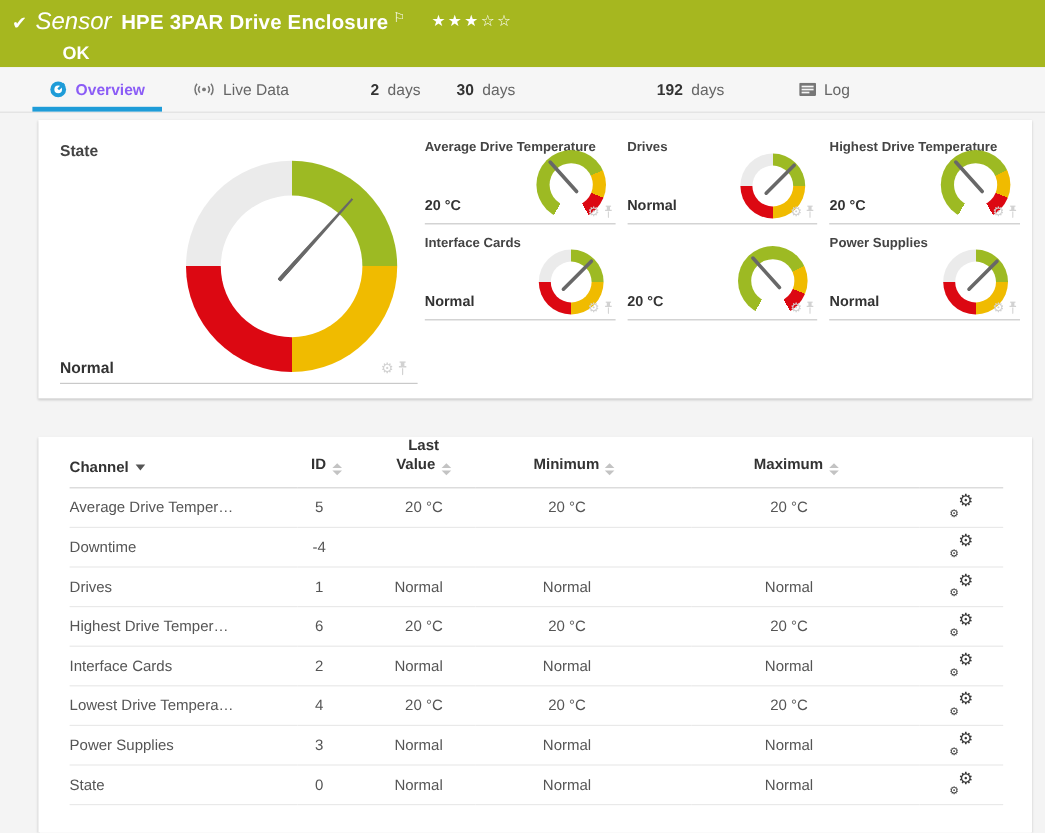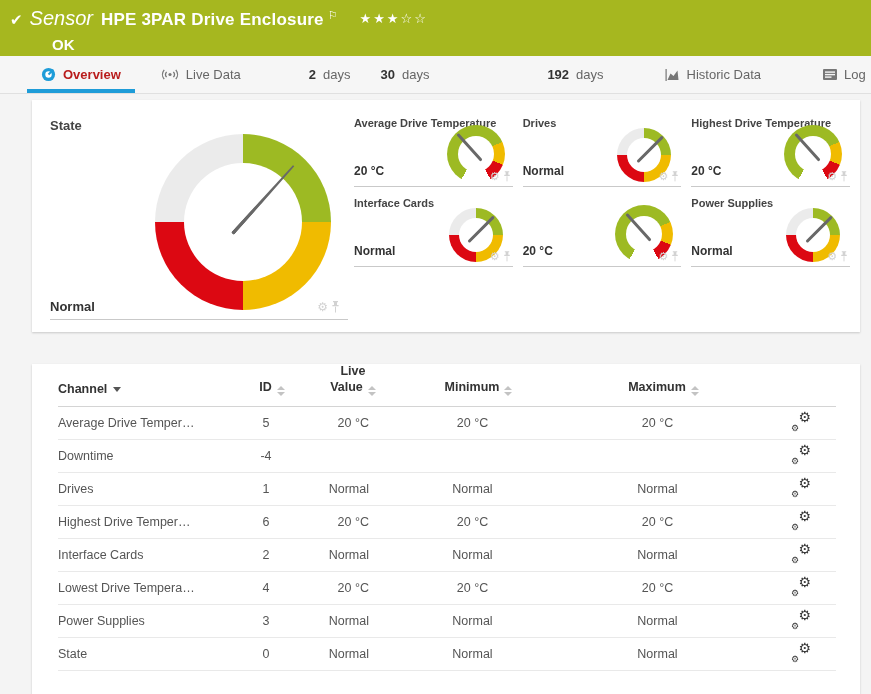--- a/index.html
+++ b/index.html
@@ -12,21 +12,21 @@
   .check-ic { font-size:15px; margin-right:7px; }
   .sensor-kind { font-style:italic; font-size:20px; margin-right:8px; }
   .sensor-title { font-size:17px; font-weight:bold; letter-spacing:.2px; }
   .flag-ic { font-size:11px; margin-left:4px; vertical-align:7px; position:relative; top:-6px; }
   .stars { font-size:13px; margin-left:22px; letter-spacing:2px; position:relative; top:-2px; }
   .status-ok { font-size:15px; font-weight:bold; margin:6px 0 0 42px; }
 
   
   .tabbar { height:38px; background:#f6f6f6; border-bottom:1px solid #e0e0e0; display:flex; align-items:stretch; font-size:13px; color:#666; }
   .tab { display:flex; align-items:center; gap:7px; padding:0 14px; cursor:pointer; white-space:nowrap; }
-  .tab.active { color:#b91c1c; font-weight:bold; border-bottom:4px solid #1e9cd8; padding-top:4px; }
+  .tab.active { color:#8b5cf6; font-weight:bold; border-bottom:4px solid #1e9cd8; padding-top:4px; }
   .tab .num { font-weight:bold; color:#333; }
   .t-overview { margin-left:27px; }
   .t-live { margin-left:12px; }
   .t-d2 { margin-left:40px; }
   .t-d30 { margin-left:2px; }
   .t-d365 { margin-left:90px; }
   .t-historic { margin-left:33px; }
   .t-log { margin-left:34px; }
   .gear-glyph { font-style:normal; color:#666; font-size:14px; }
 
@@ -139,27 +139,20 @@
       <span>days</span>
     </div>
     <div class="tab t-d30">
       <span class="num">30</span>
       <span>days</span>
     </div>
     <div class="tab t-d365">
       <span class="num">192</span>
       <span>days</span>
     </div>
-    <div class="tab t-historic">
-      <svg class="icon-svg" width="15" height="12" viewBox="0 0 15 12">
-          <rect x="0.5" y="0" width="1.2" height="12" fill="#777"></rect>
-          <path d="M2.5 11 L5.5 4.5 L8.5 7 L12.5 1.5 L13.5 11 Z" fill="#777"></path>
-        </svg>
-      <span>Historic Data</span>
-    </div>
     <div class="tab t-log">
       <svg class="icon-svg" width="14" height="11" viewBox="0 0 14 11">
           <rect x="0" y="0" width="14" height="11" rx="1" fill="#777"></rect>
           <rect x="2" y="2.4" width="10" height="1.4" fill="#f6f6f6"></rect>
           <rect x="2" y="4.9" width="10" height="1.4" fill="#f6f6f6"></rect>
           <rect x="2" y="7.4" width="6.5" height="1.4" fill="#f6f6f6"></rect>
         </svg>
       <span>Log</span>
     </div>
 
@@ -280,21 +273,21 @@
           <col class="c-max">
           <col class="c-set">
       </colgroup>
       <thead>
         <tr>
           <th class="th-channel"><span>Channel</span><span class="sort-active"></span></th>
           <th class="th-id"><span>ID</span><span class="sort">
                 <i class="u"></i>
                 <i class="d"></i>
               </span></th>
-          <th class="th-last"><span>Live</span><br><span>Value</span><span class="sort">
+          <th class="th-last"><span>Last</span><br><span>Value</span><span class="sort">
                 <i class="u"></i>
                 <i class="d"></i>
               </span></th>
           <th class="th-min"><span>Minimum</span><span class="sort">
                 <i class="u"></i>
                 <i class="d"></i>
               </span></th>
           <th class="th-max"><span>Maximum</span><span class="sort">
                 <i class="u"></i>
                 <i class="d"></i>

